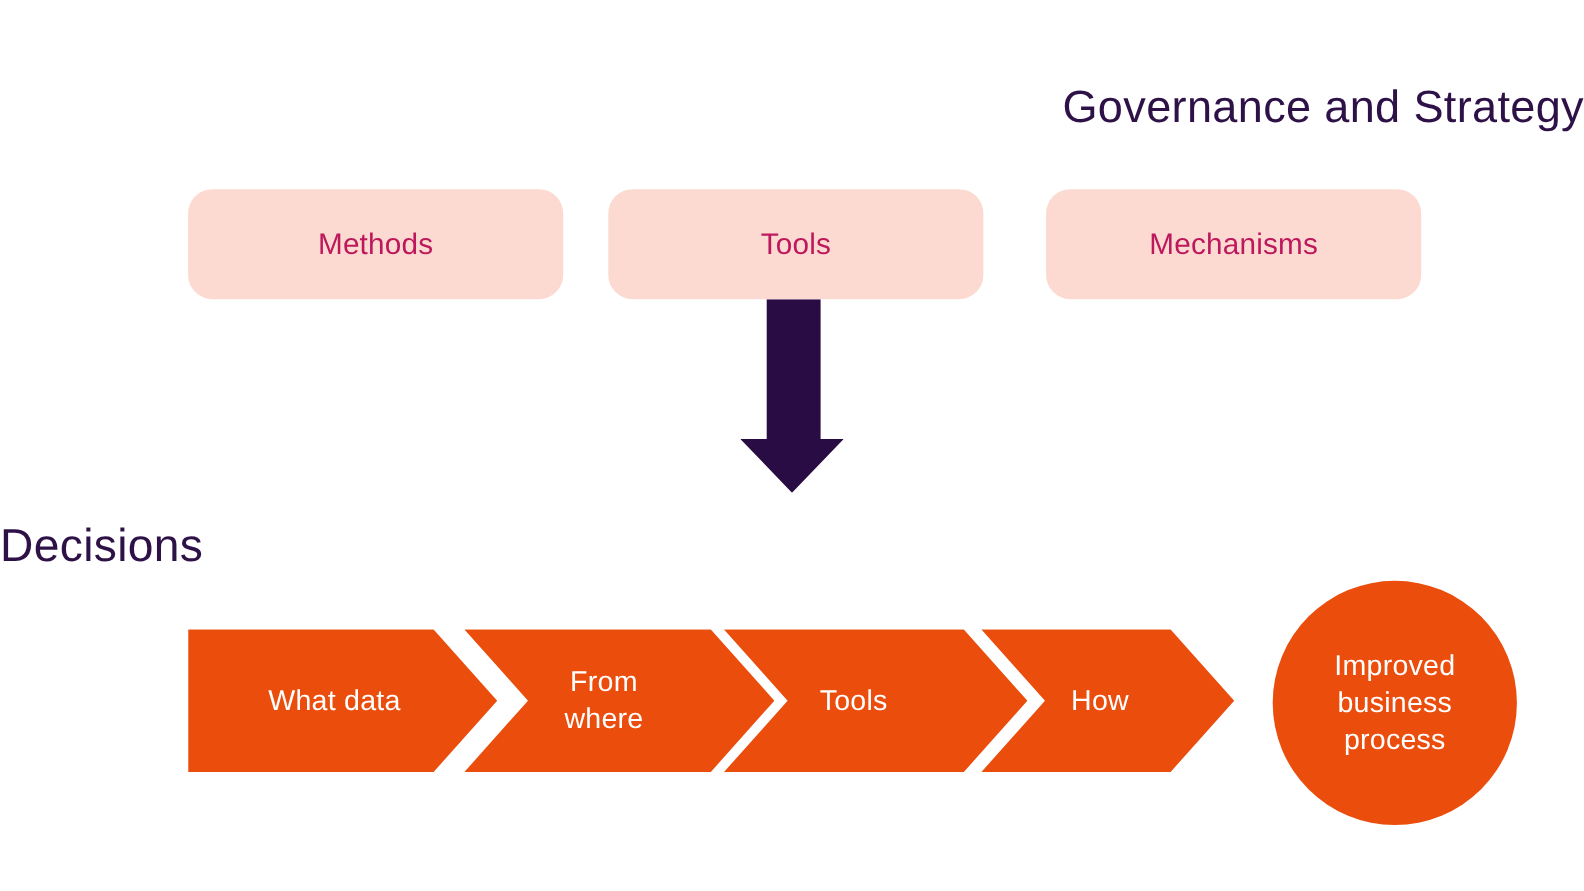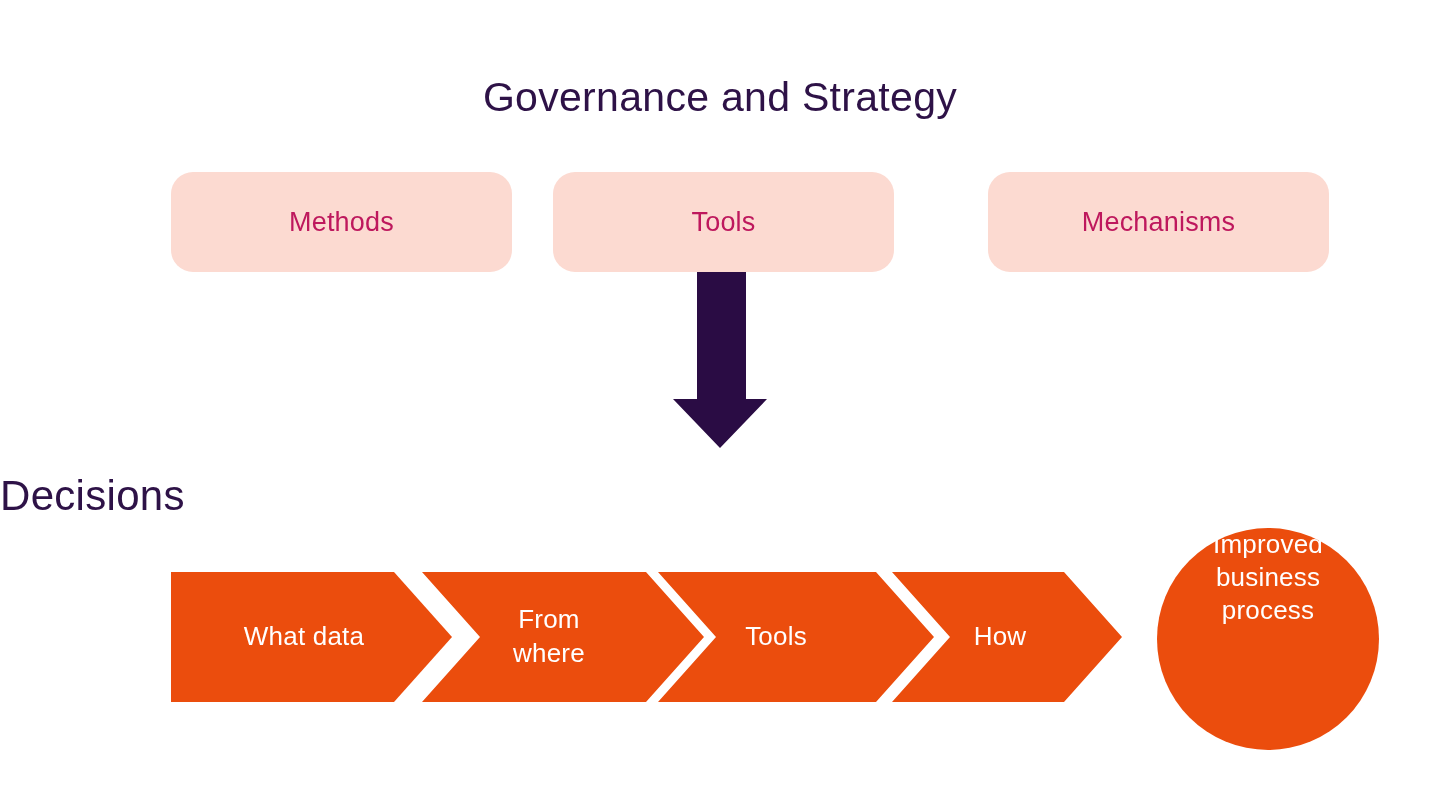--- a/index.html
+++ b/index.html
@@ -16,21 +16,21 @@
     overflow: hidden;
   }
 
   
   .title {
     position: absolute;
     top: 74px;
     left: 0;
     width: 1440px;
     margin: 0;
-    text-align: center;
+    text-align: right;
     font-size: 41px;
     font-weight: 500;
     letter-spacing: 0.3px;
     color: #2e1247;
   }
 
   
   .pillar {
     position: absolute;
     top: 172px;
@@ -43,21 +43,21 @@
     justify-content: center;
   }
   .pillar-label {
     font-size: 27px;
     font-weight: 500;
     color: #be185d;
     letter-spacing: 0.2px;
   }
   .pillar-methods    { left: 171px; }
   .pillar-tools      { left: 553px; }
-  .pillar-mechanisms { left: 988px; }
+  .pillar-mechanisms { left: 951px; }
 
   
   .down-arrow {
     position: absolute;
     left: 673px;
     top: 272px;
     width: 94px;
     height: 176px;
   }
 
@@ -120,20 +120,21 @@
   
   .outcome {
     position: absolute;
     left: 1157px;
     top: 528px;
     width: 222px;
     height: 222px;
     border-radius: 50%;
     background: #eb4d0d;
     display: flex;
+    align-items: center;
     justify-content: center;
   }
   .outcome-label {
     width: 150px;
     color: #ffffff;
     font-size: 26px;
     font-weight: 500;
     text-align: center;
     line-height: 1.27;
     letter-spacing: 0.2px;

